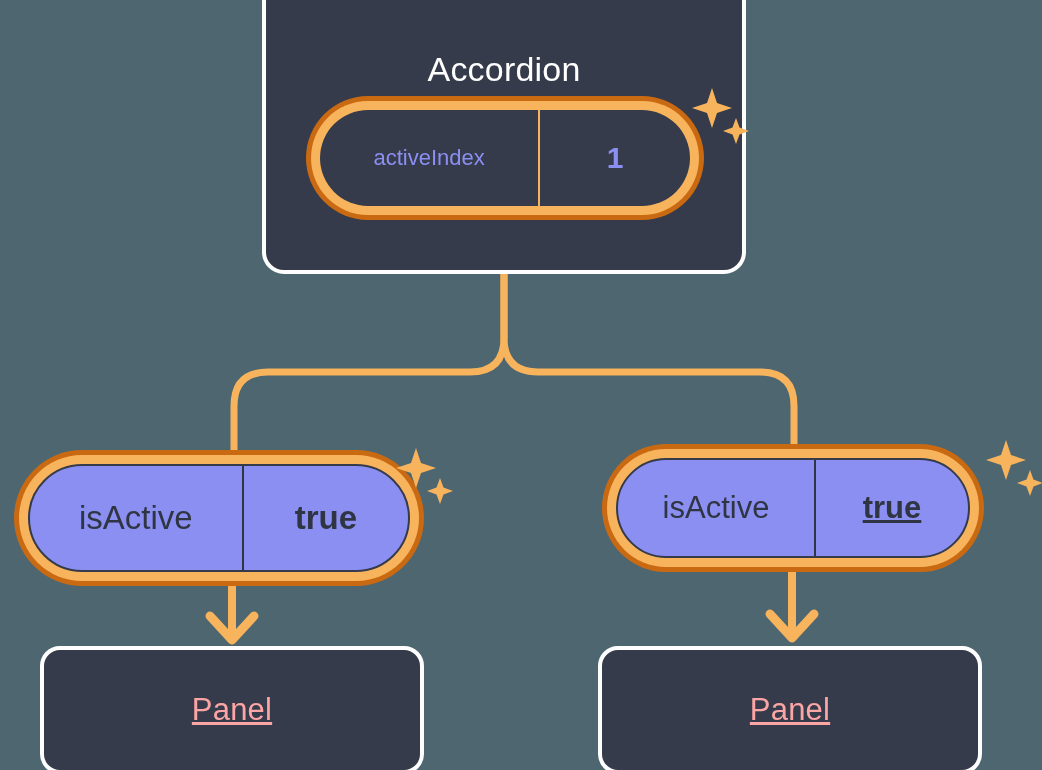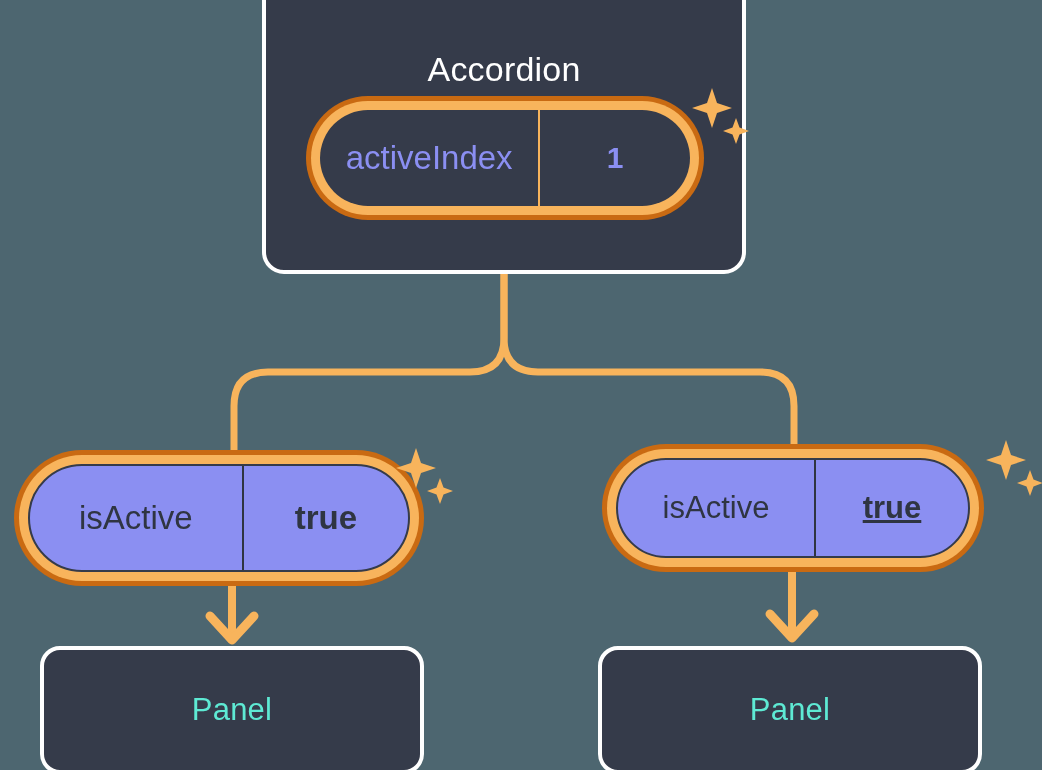--- a/index.html
+++ b/index.html
@@ -71,24 +71,25 @@
     top: 646px;
     display: flex;
     align-items: center;
     justify-content: center;
   }
 
   #panel-left  { left: 40px; }
   #panel-right { left: 598px; }
 
   .panel-label {
-    color: #5eead4;
+    color: #fca5a5;
     font-size: 31px;
     font-weight: 400;
     letter-spacing: 0.2px;
+    text-decoration: underline;
   }
 
   
   .pill-wrap {
     position: absolute;
     z-index: 3;
   }
 
   
   .pill-outer {
@@ -176,21 +177,21 @@
     justify-content: center;
     white-space: nowrap;
   }
 
   .pill-divider {
     width: 2px;
     flex: 0 0 2px;
   }
 
   
-  #pill-active-index .pill-key { flex: 0 0 59%; font-size: 33px; font-weight: 400; }
+  #pill-active-index .pill-key { flex: 0 0 59%; font-size: 22px; font-weight: 400; }
   #pill-active-index .pill-val { flex: 1 1 auto; font-size: 30px; font-weight: 700; }
 
   
   #pill-is-active-false .pill-key { flex: 0 0 56%; font-size: 33px; font-weight: 400; }
   #pill-is-active-false .pill-val { flex: 1 1 auto; font-size: 33px; font-weight: 700; }
 
   
   #pill-is-active-true .pill-key { flex: 0 0 56%; font-size: 31px; font-weight: 400; }
   #pill-is-active-true .pill-val { flex: 1 1 auto; font-size: 31px; font-weight: 700; text-decoration: underline; }
 

